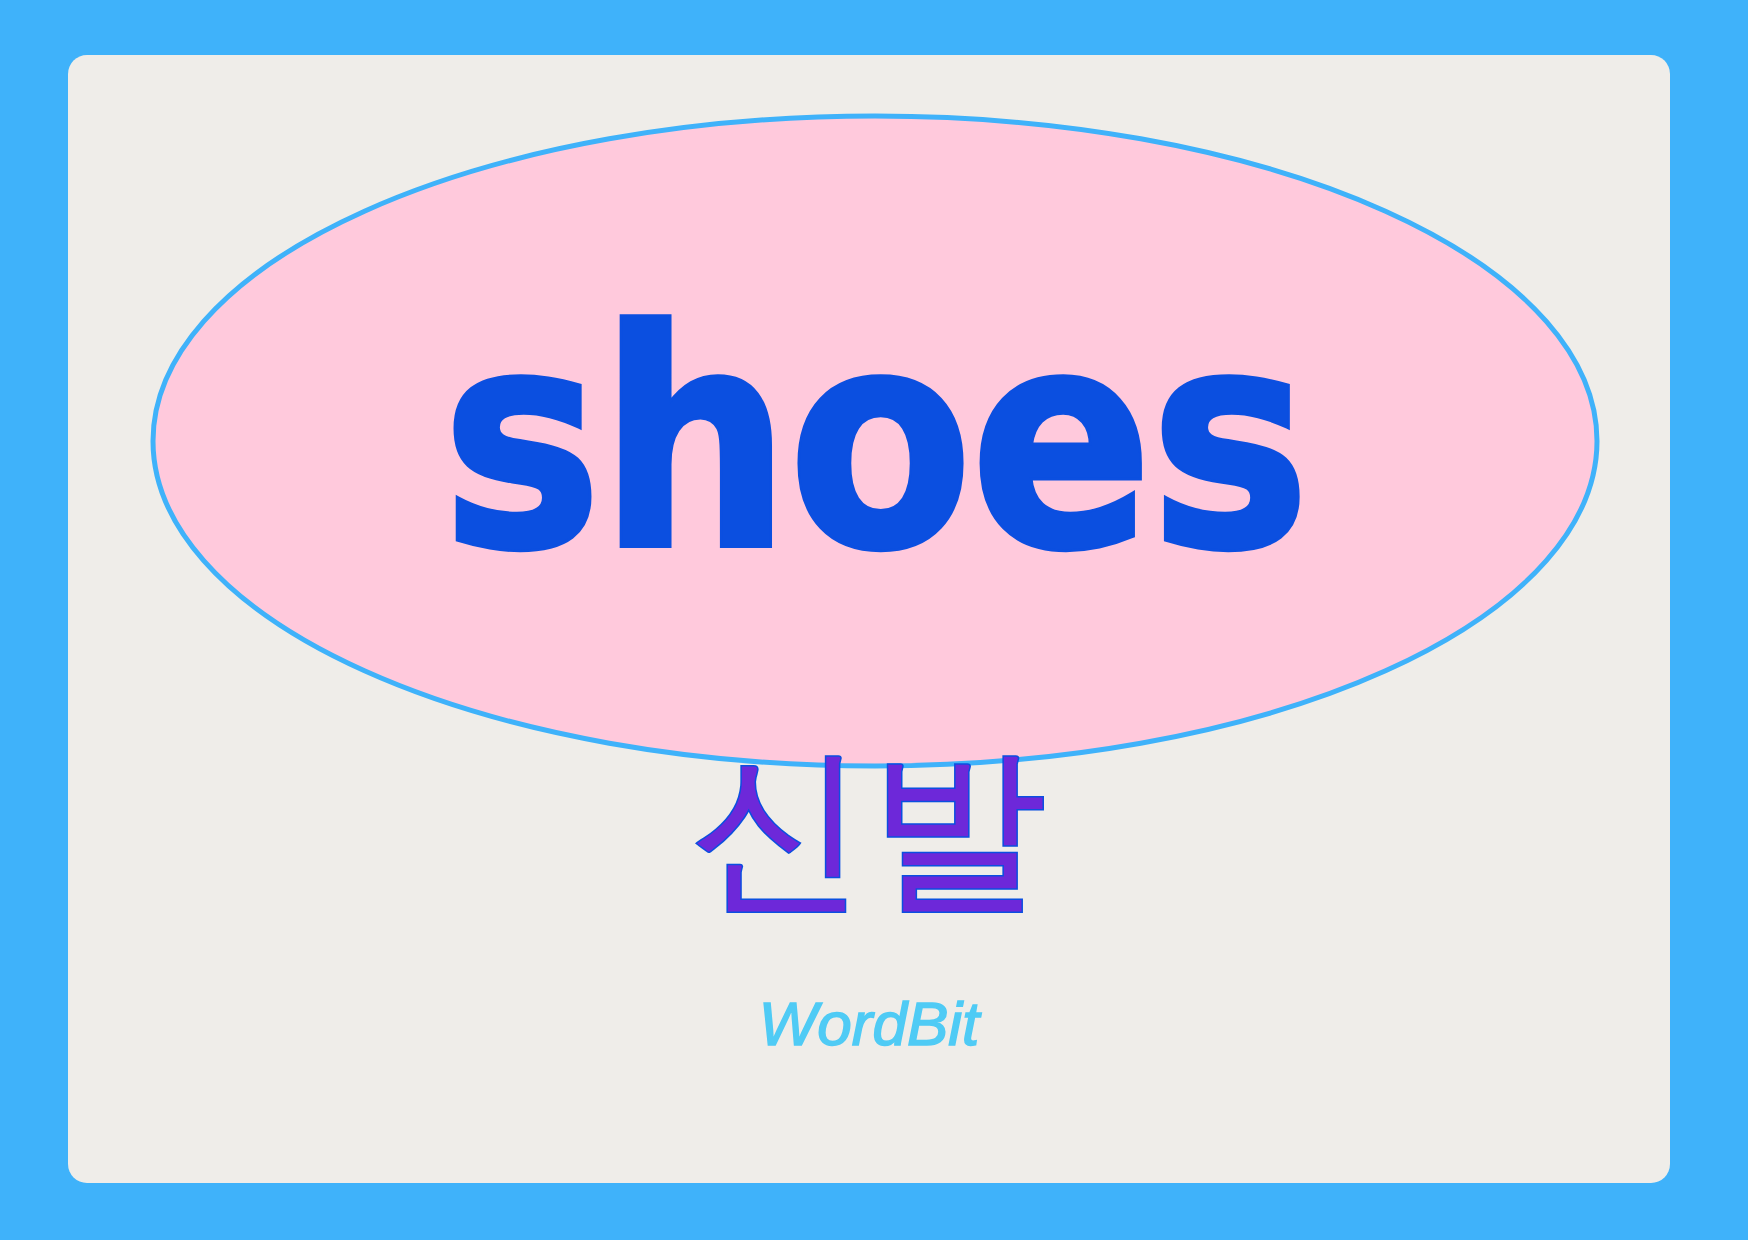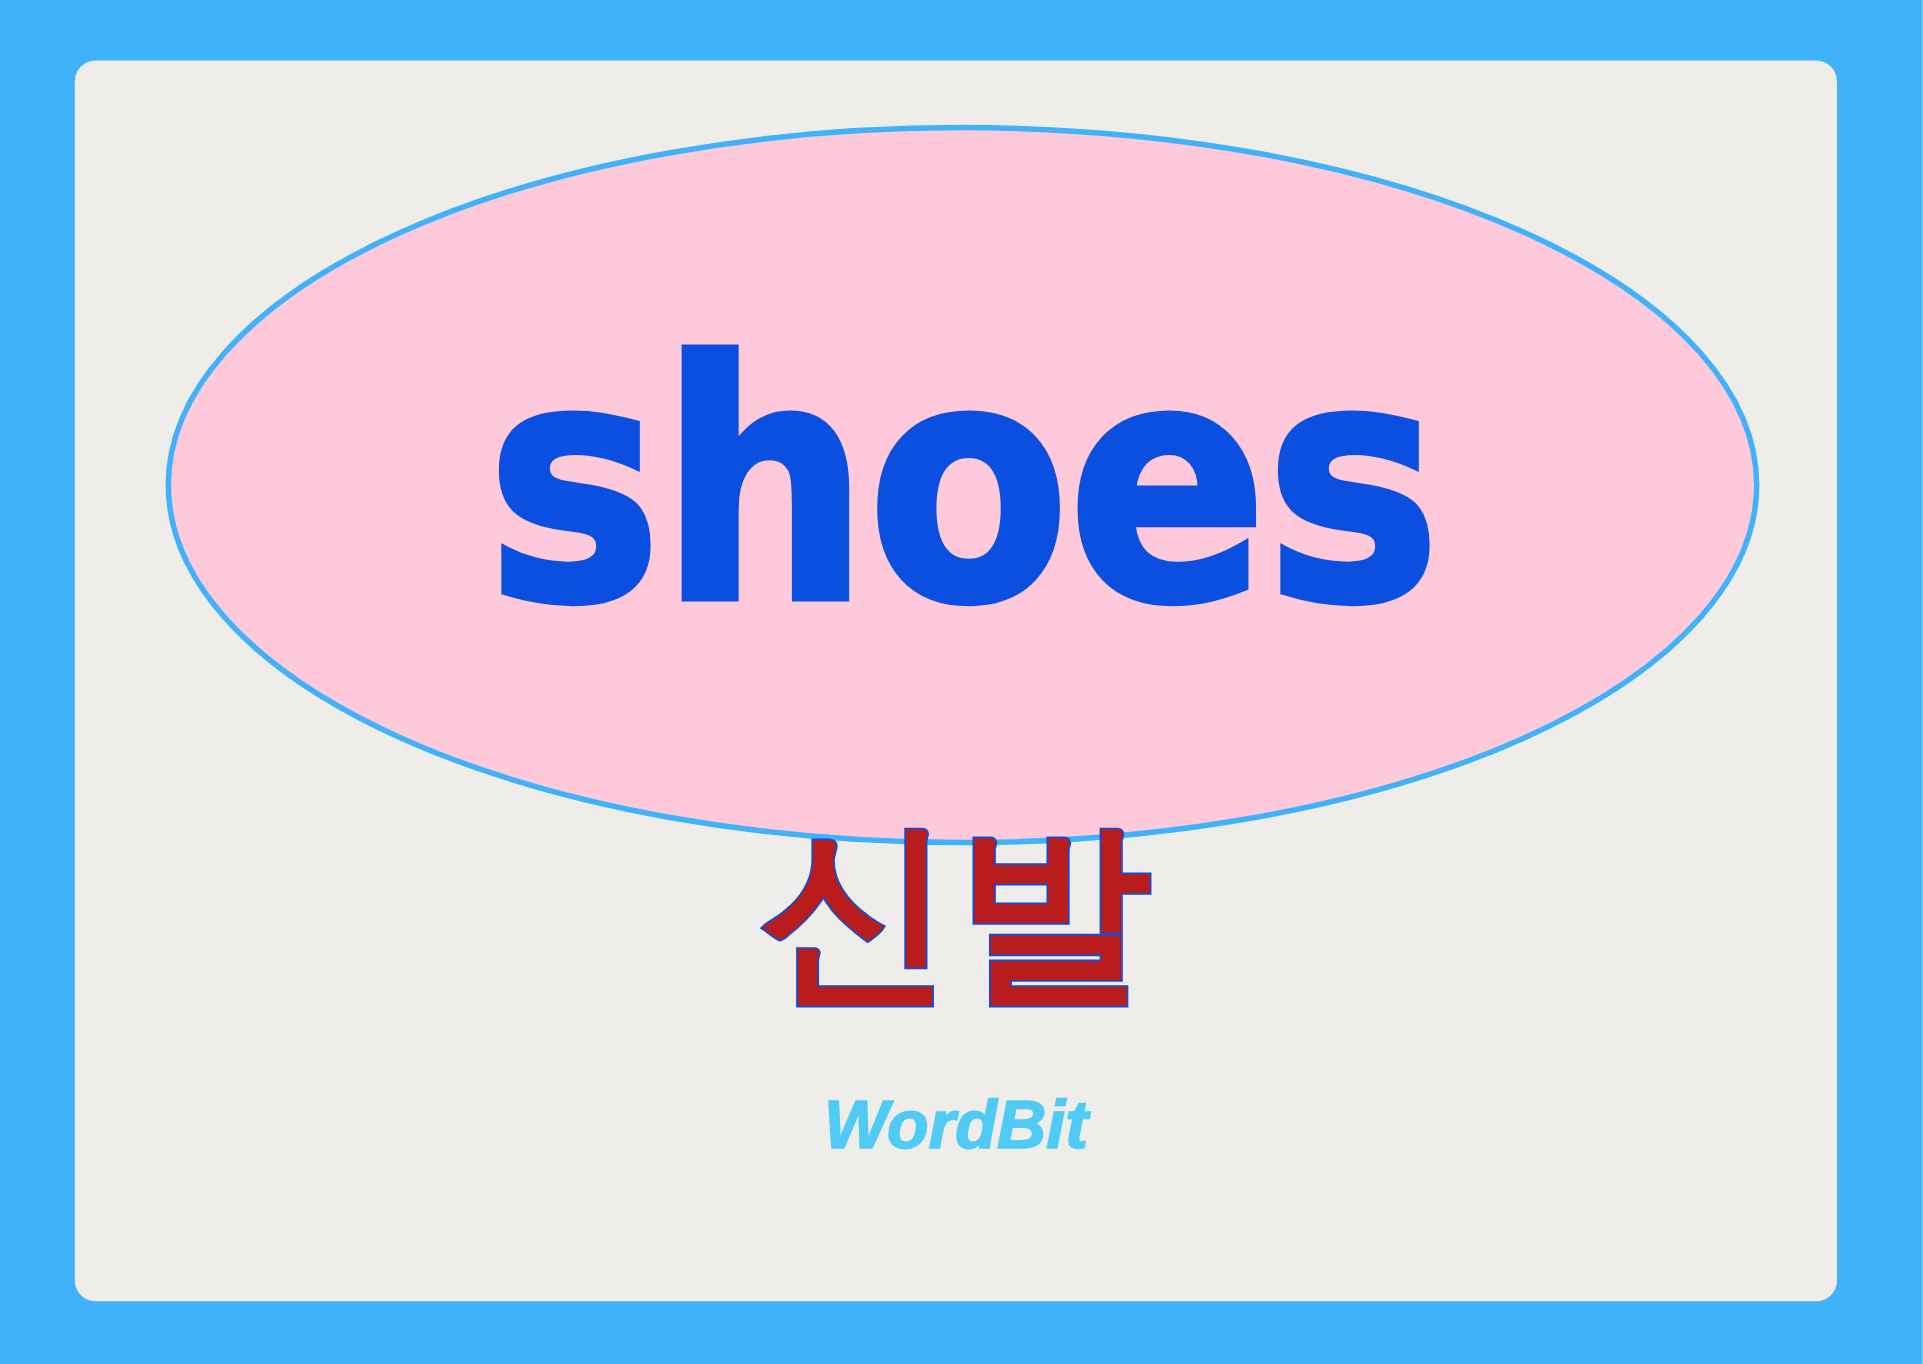--- a/index.html
+++ b/index.html
@@ -69,40 +69,40 @@
     paint-order: stroke fill;
     user-select: none;
   }
 
   .word-ko {
     position: absolute;
     left: 0;
     top: 672px;     
     width: 100%;
     text-align: center;
-    color: #b91c1c;
+    color: #6d28d9;
     font-family: "DejaVu Sans", "Liberation Sans", sans-serif;
-    font-weight: 700;
+    font-weight: 400;
     font-size: 178px;
     line-height: 1.15;
     letter-spacing: 2px;
     -webkit-text-stroke: 3px #0B4FE0;
     paint-order: stroke fill;
     user-select: none;
   }
 
   .brand {
     position: absolute;
     left: 0;
     top: 938px;     
     width: 100%;
     text-align: center;
     color: #4FCBF5;
     font-family: "Liberation Sans", "DejaVu Sans", sans-serif;
-    font-weight: 700;
+    font-weight: 400;
     font-style: italic;
     font-size: 62px;
     line-height: 1;
     letter-spacing: 0px;
     -webkit-text-stroke: 1.5px #4FCBF5;
     paint-order: stroke fill;
     user-select: none;
   }
 </style>
 </head>

